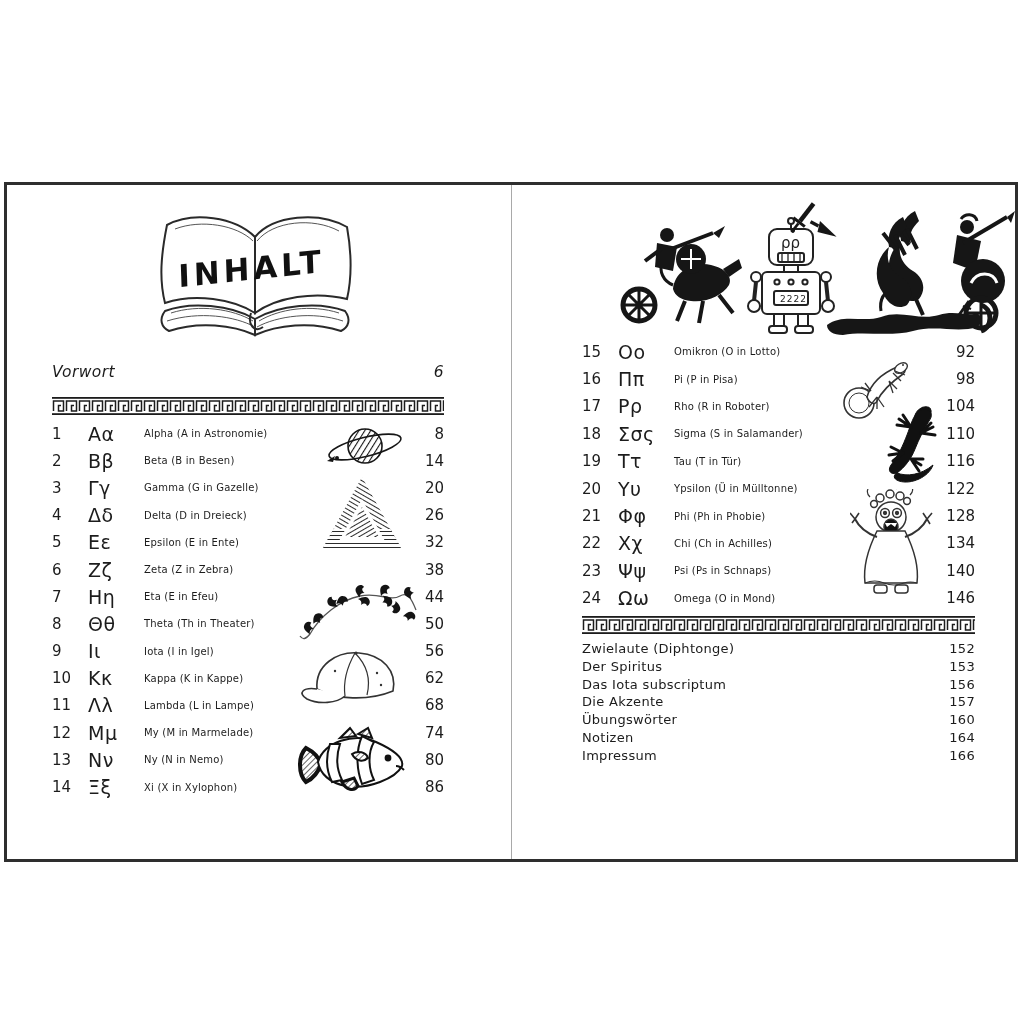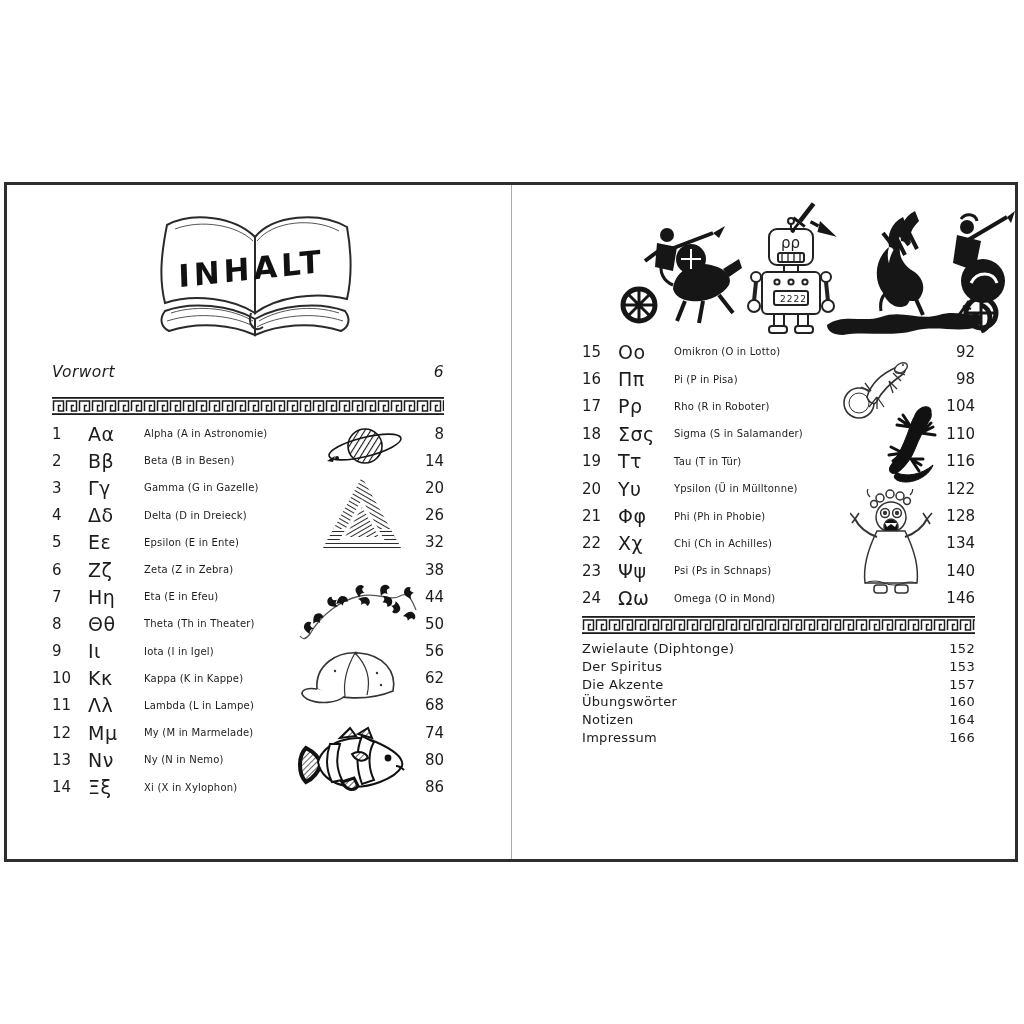--- a/index.html
+++ b/index.html
@@ -458,20 +458,24 @@
   <div class="extras" style="left:575px;top:456px;width:393px;">
     <div class="xrow">
         <span class="lbl">Zwielaute (Diphtonge)</span>
         <span class="pg">152</span>
       </div>
     <div class="xrow">
         <span class="lbl">Der Spiritus</span>
         <span class="pg">153</span>
       </div>
     <div class="xrow">
+        <span class="lbl">Das Iota subscriptum</span>
+        <span class="pg">156</span>
+      </div>
+    <div class="xrow">
         <span class="lbl">Die Akzente</span>
         <span class="pg">157</span>
       </div>
     <div class="xrow">
         <span class="lbl">Übungswörter</span>
         <span class="pg">160</span>
       </div>
     <div class="xrow">
         <span class="lbl">Notizen</span>
         <span class="pg">164</span>

